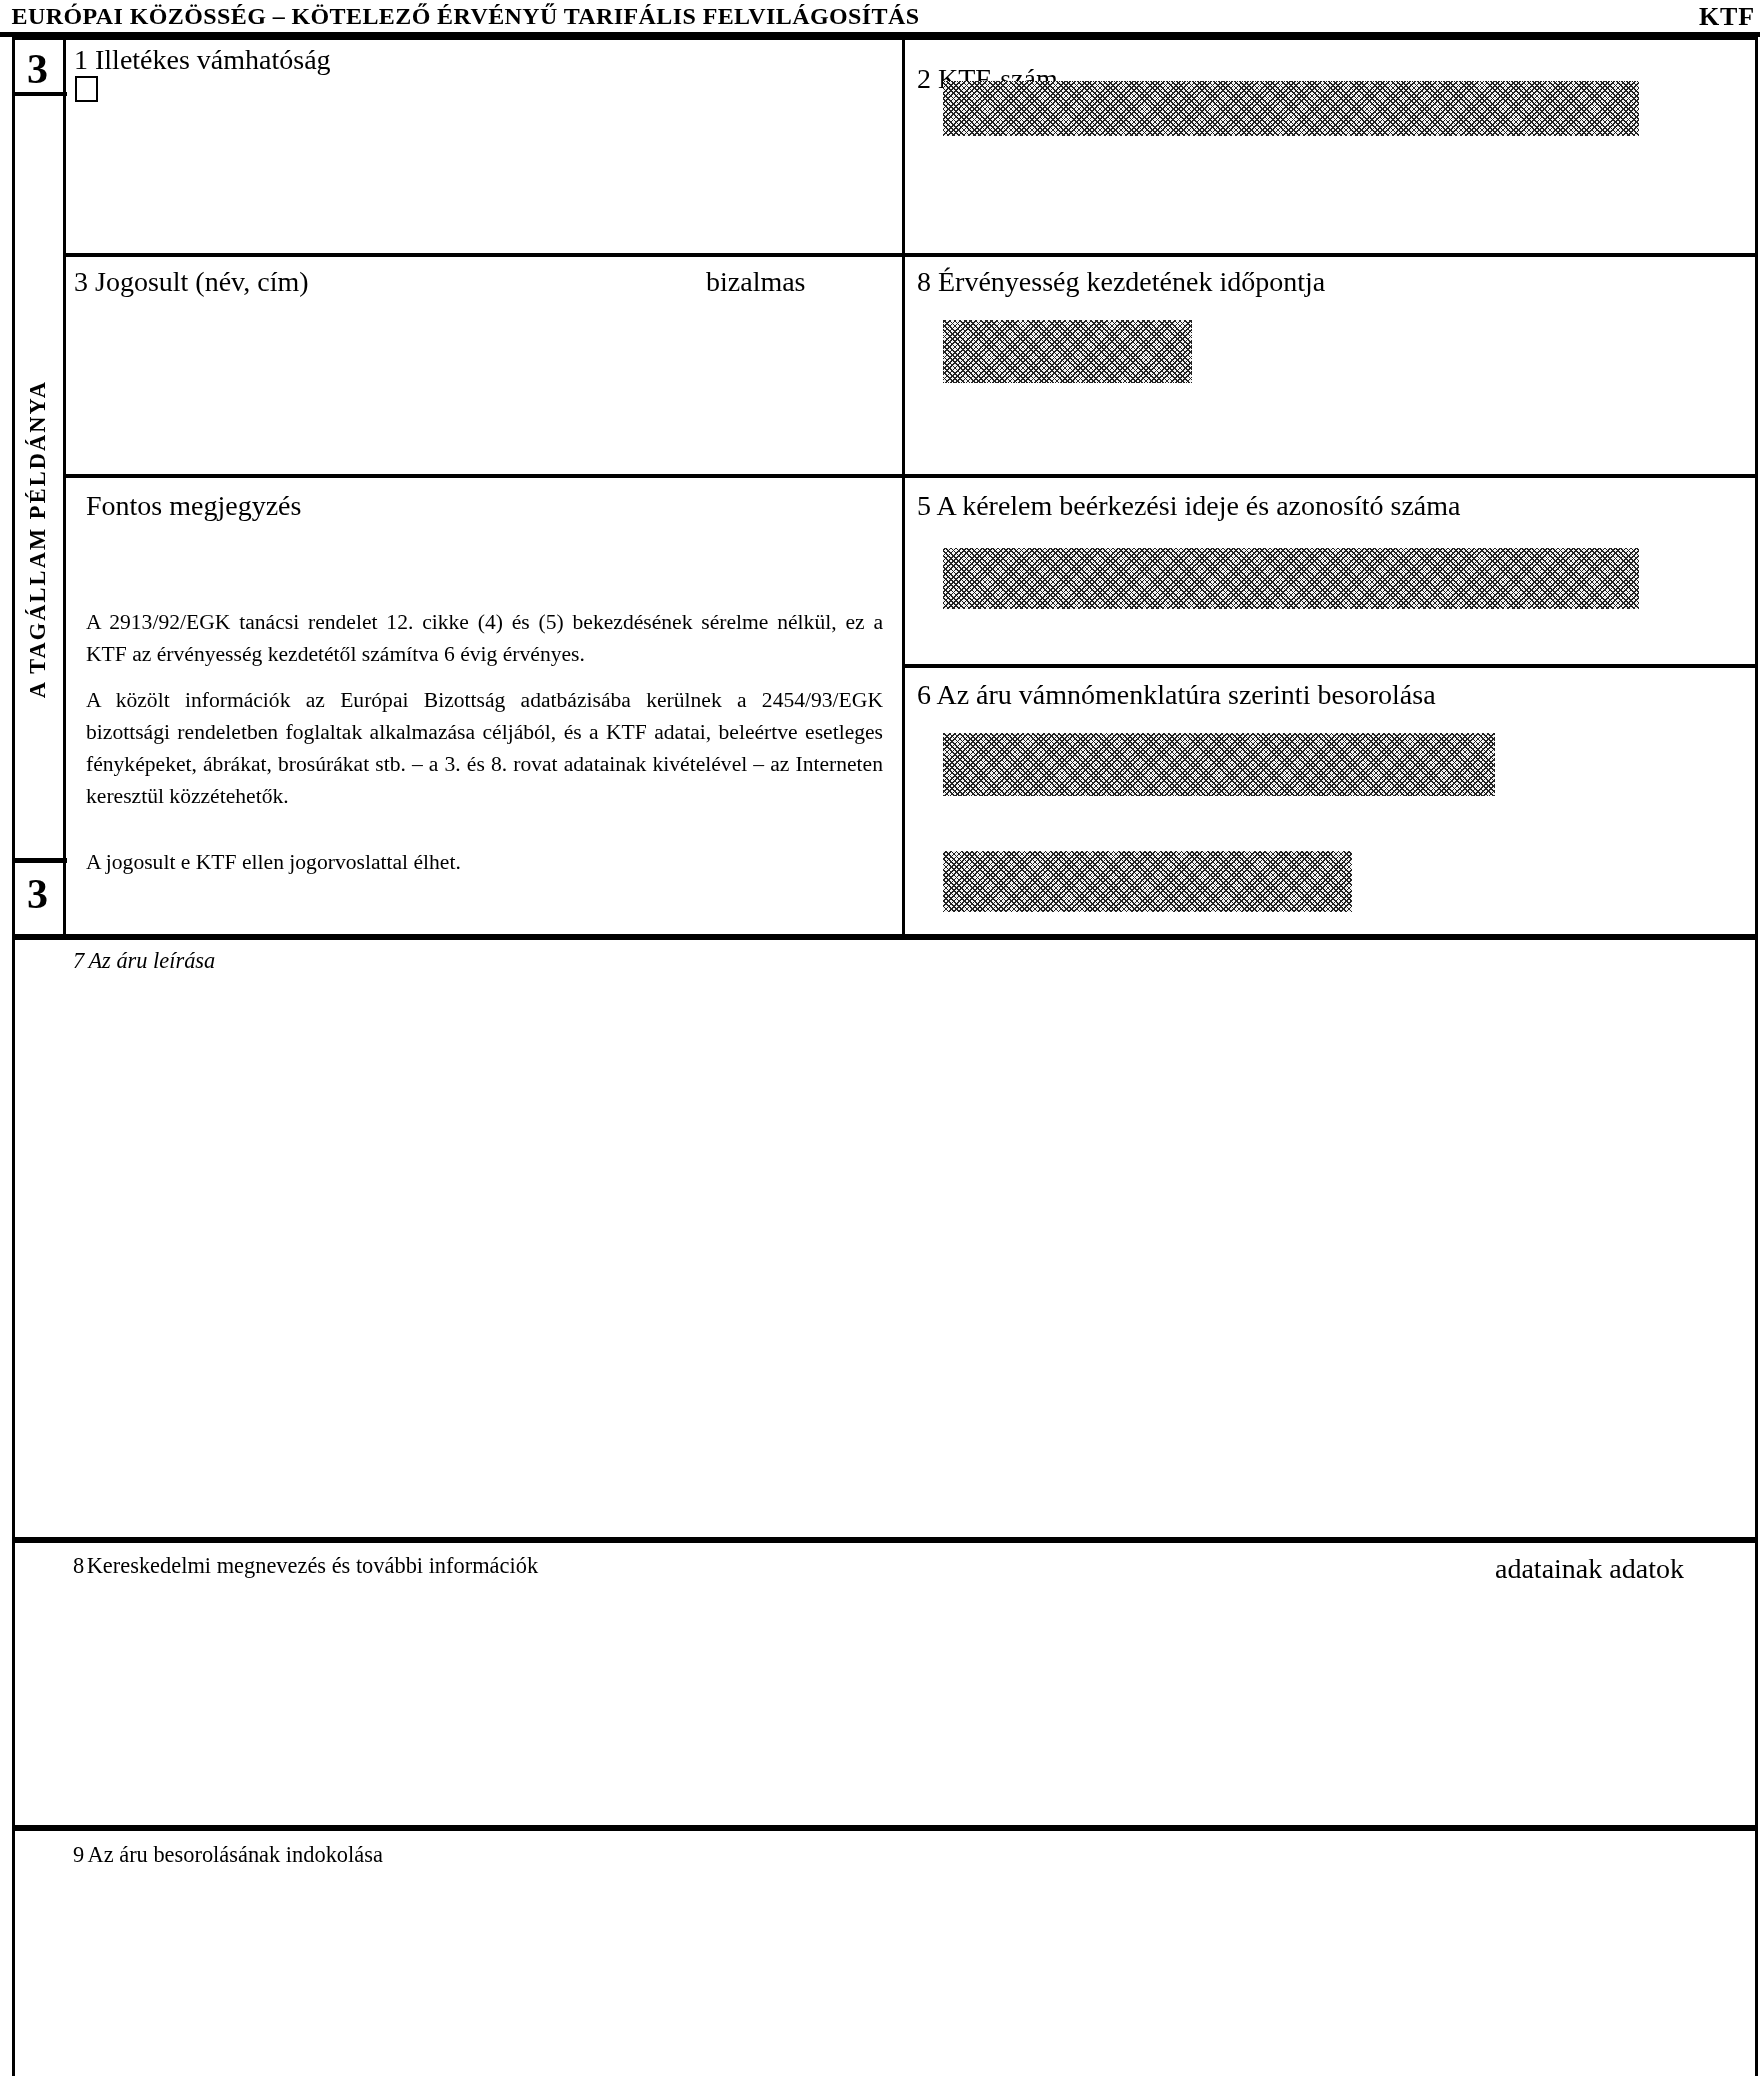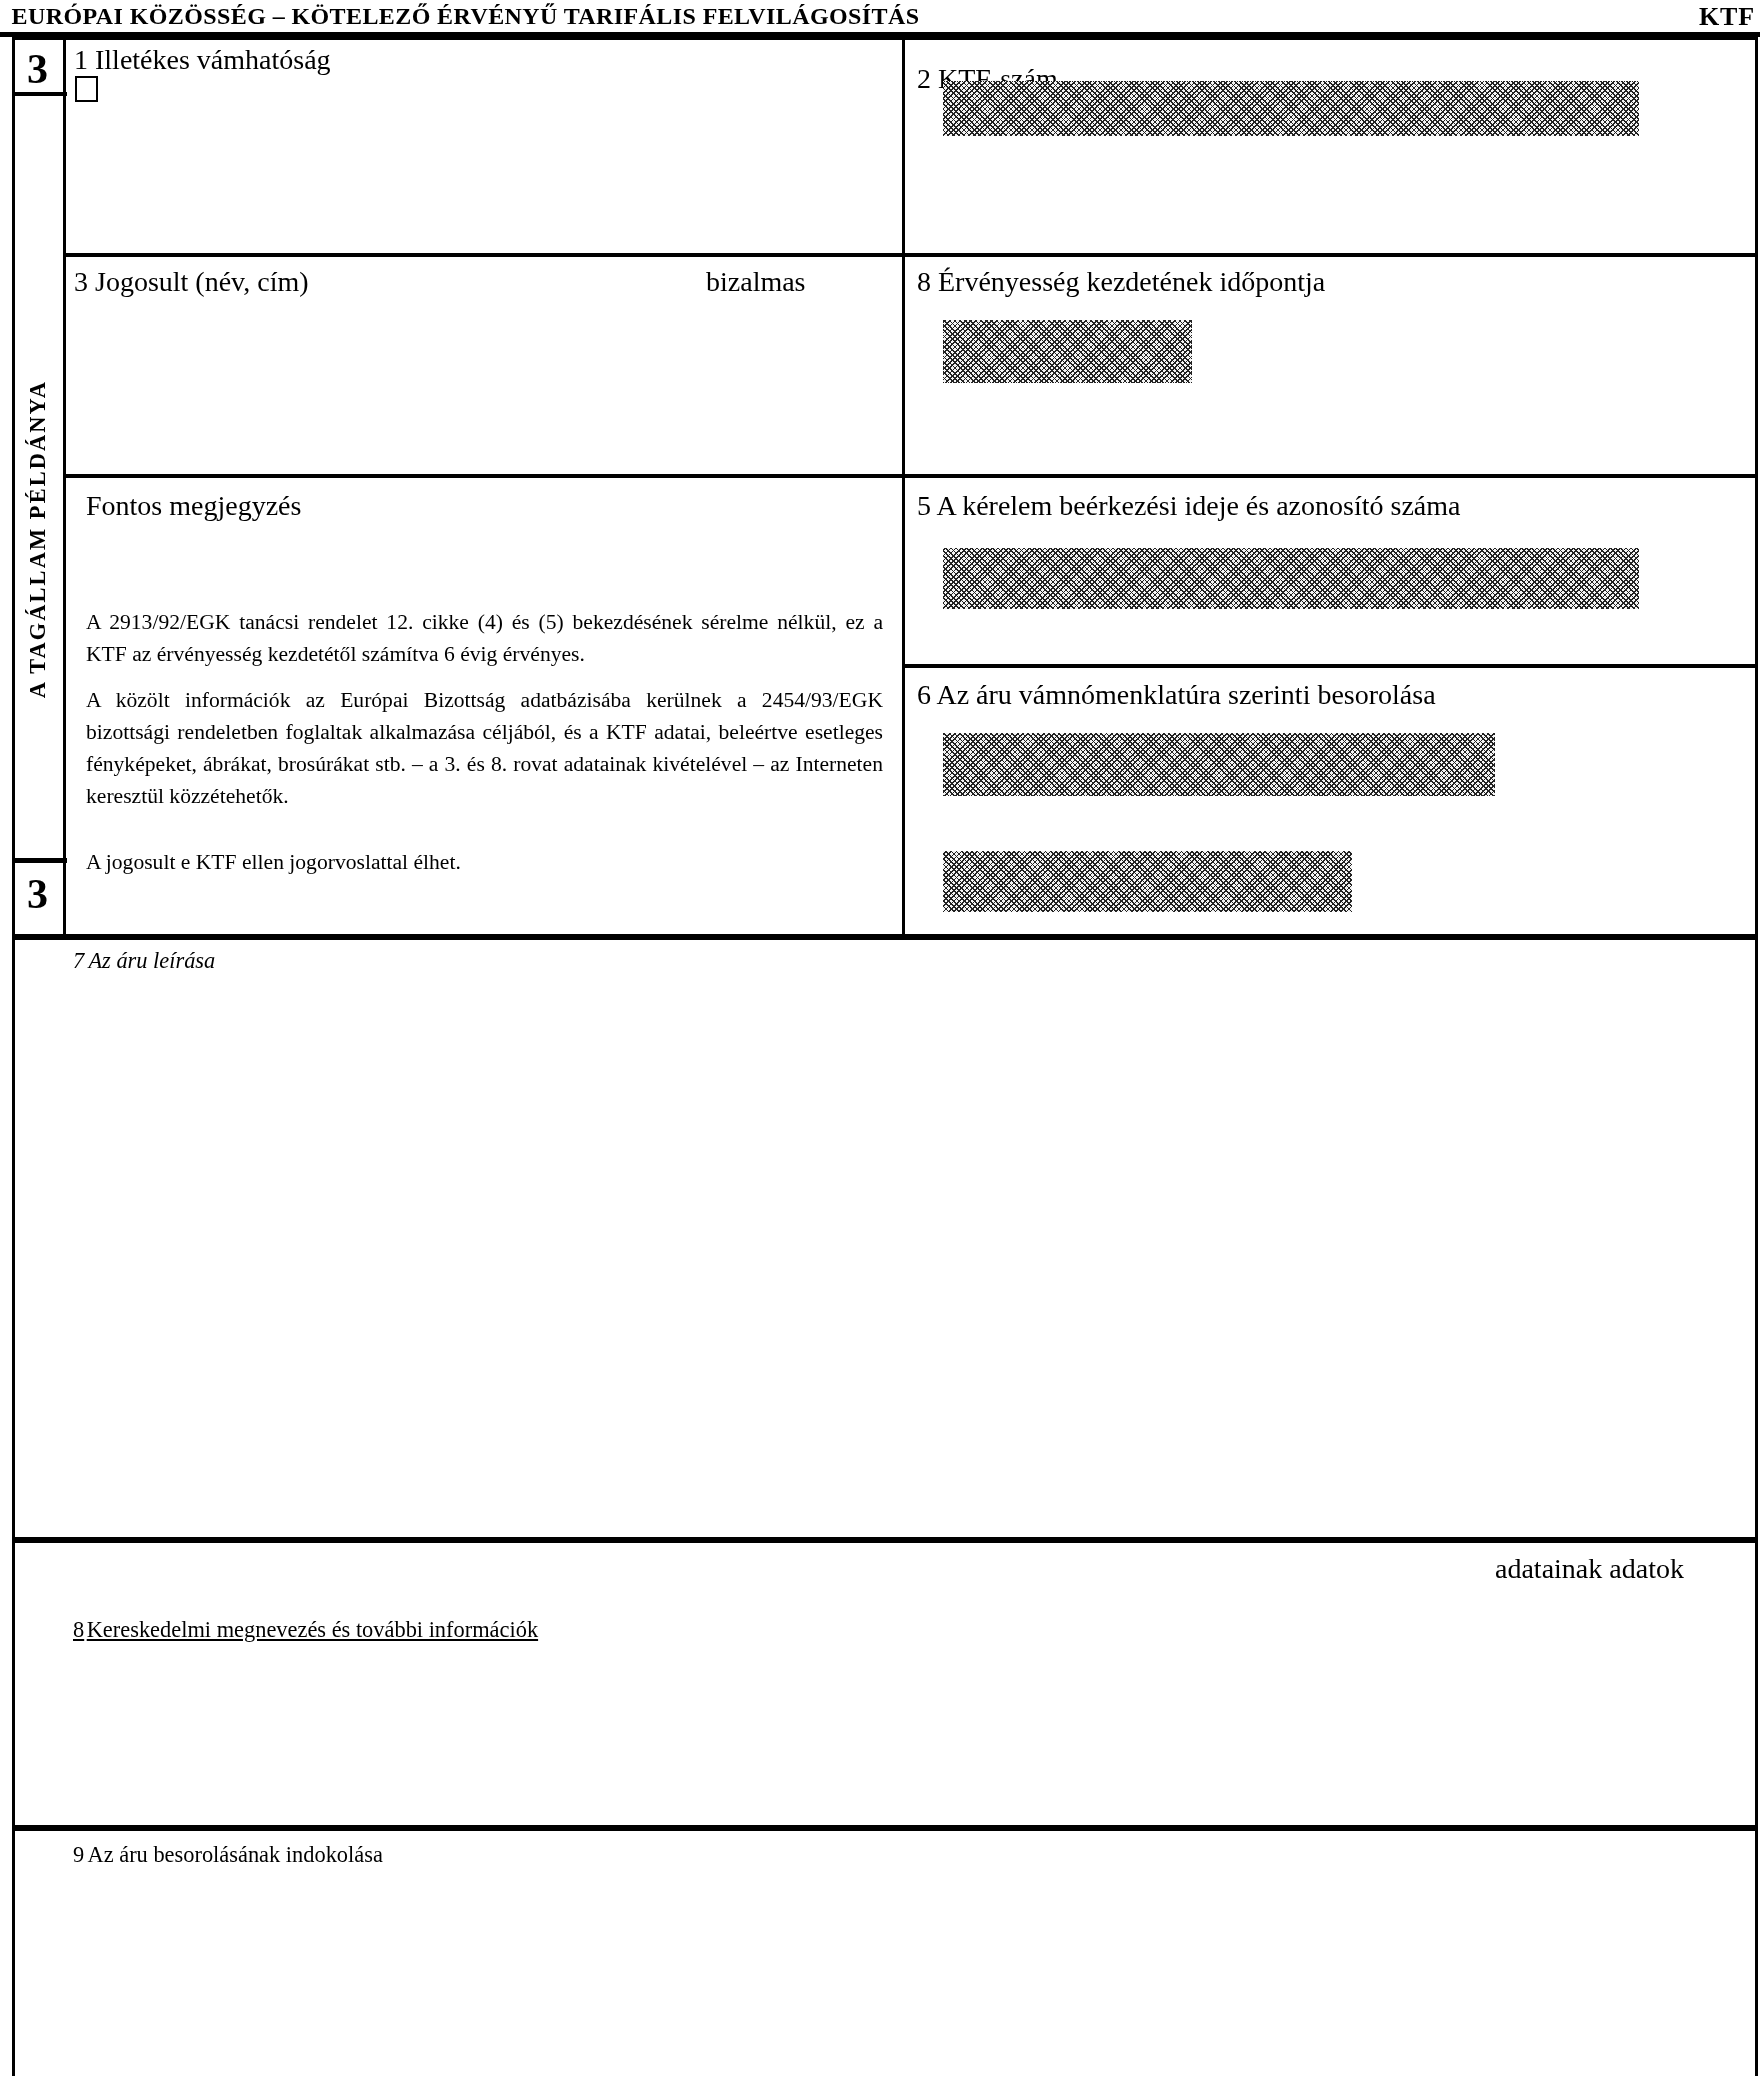--- a/index.html
+++ b/index.html
@@ -94,21 +94,21 @@
   <div class="abs hatch" style="left:943px;top:548px;width:696px;height:61px;"></div>
 
   <div class="abs lbl" style="left:917px;top:679px;">6 Az áru vámnómenklatúra szerinti besorolása</div>
   <div class="abs hatch" style="left:943px;top:733px;width:552px;height:63px;"></div>
   <div class="abs hatch" style="left:943px;top:851px;width:409px;height:61px;"></div>
 
   <div class="abs lbl-big" style="left:73px;top:948px;font-style:italic;">
     <span>7</span><span style="margin-left:4.2px;">Az áru leírása</span>
   </div>
 
-  <div class="abs lbl-big" style="left:73px;top:1617px;text-decoration:underline;">
+  <div class="abs lbl-big" style="left:73px;top:1553px;">
     <span>8</span><span style="margin-left:2.5px;">Kereskedelmi megnevezés és további információk</span>
   </div>
   <div class="abs lbl right-align" style="left:1495px;top:1553px;width:224px;">adatainak adatok</div>
 
   <div class="abs lbl-big" style="left:73px;top:1842px;">
     <span>9</span><span style="margin-left:3.3px;">Az áru besorolásának indokolása</span>
   </div>
 
 </div>
 

